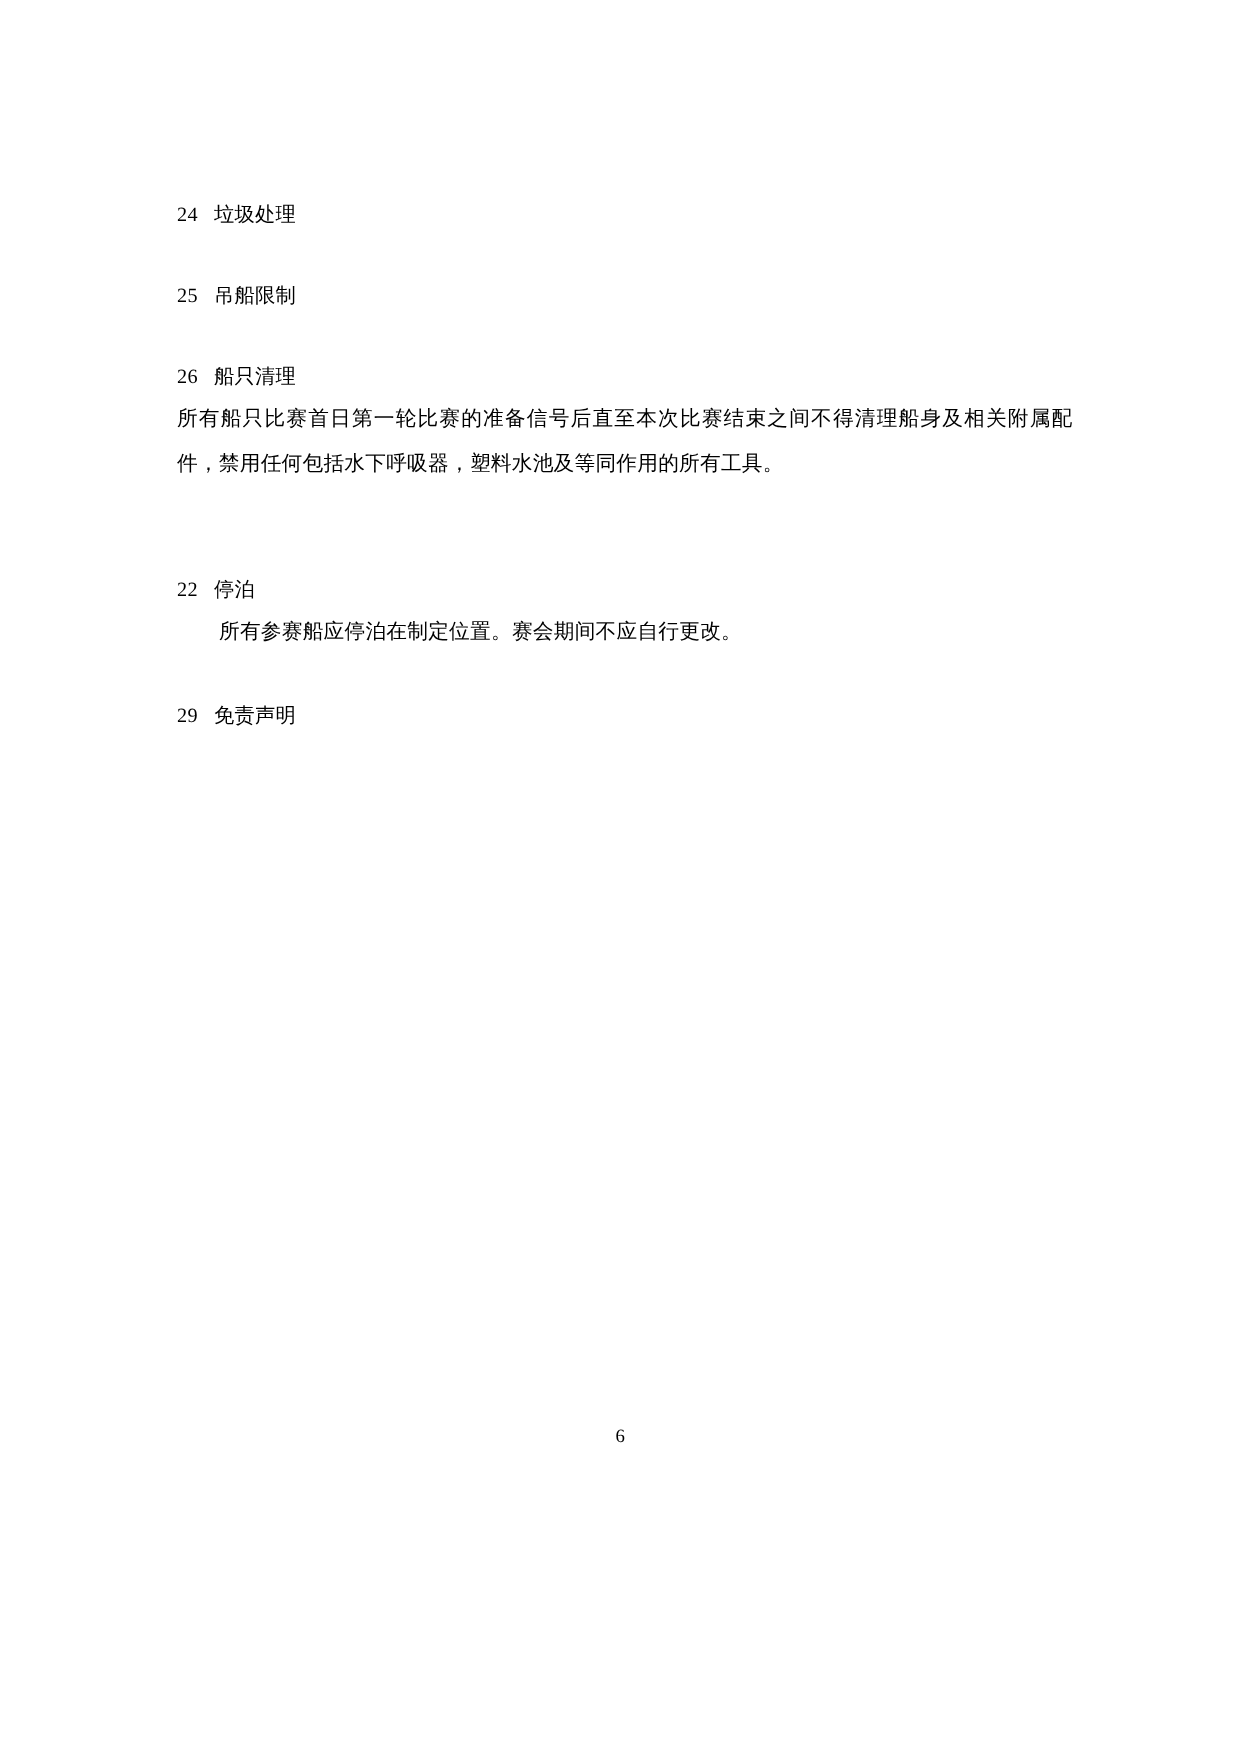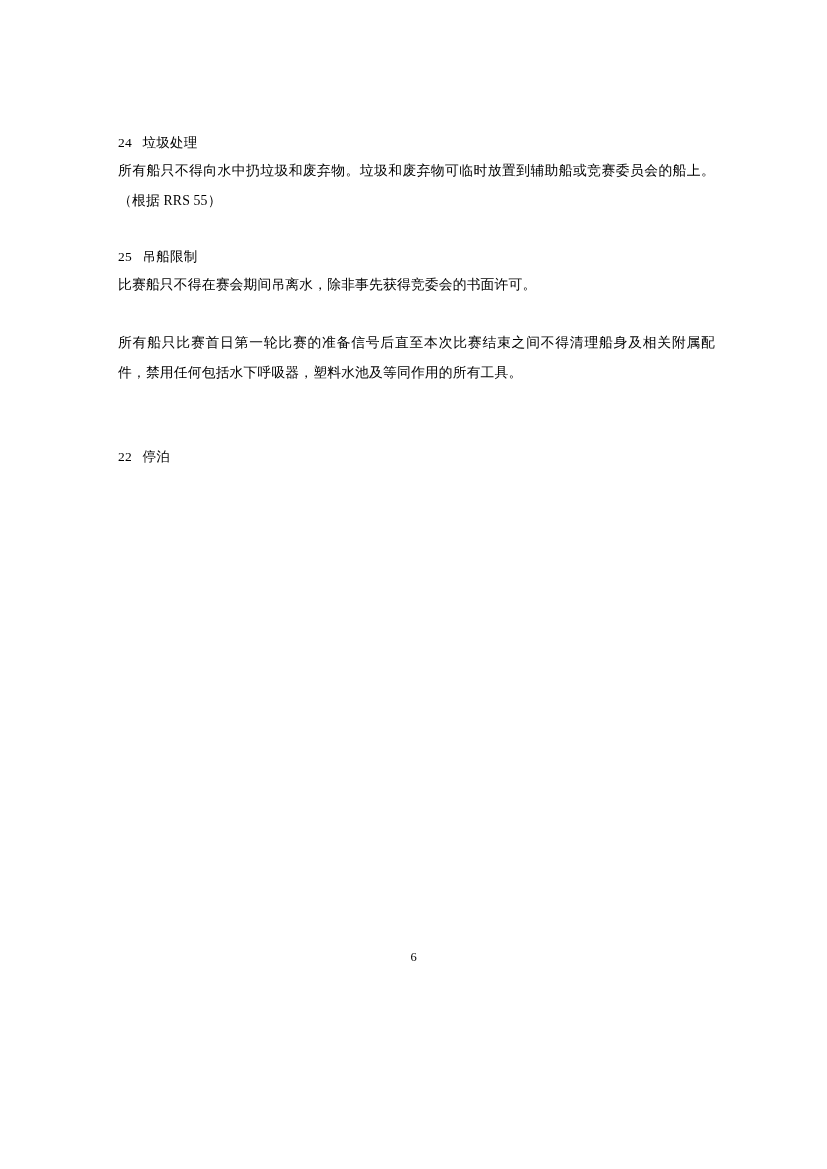--- a/index.html
+++ b/index.html
@@ -54,43 +54,44 @@
     font-family: "Liberation Serif", "DejaVu Serif", serif;
   }
 </style>
 </head>
 <body>
 
 <div class="page">
 
   <div class="section">
     <p class="section-heading">24   垃圾处理</p>
-    <p class="section-body">所有船只不得向水中扔垃圾和废弃物。垃圾和废弃物可临时放置到辅助船或竞赛委员会的船上。（根据 RRS 55）</p>
   </div>
   <div class="gap-md"></div>
 
   <div class="section">
     <p class="section-heading">25   吊船限制</p>
-    <p class="section-body">比赛船只不得在赛会期间吊离水，除非事先获得竞委会的书面许可。</p>
   </div>
   <div class="gap-md"></div>
 
   <div class="section">
+    <p class="section-heading">26   船只清理</p>
     <p class="section-body">所有船只比赛首日第一轮比赛的准备信号后直至本次比赛结束之间不得清理船身及相关附属配件，禁用任何包括水下呼吸器，塑料水池及等同作用的所有工具。</p>
   </div>
   <div class="gap-md"></div>
 
   <div class="section">
   </div>
   <div class="gap-md"></div>
 
   <div class="section">
     <p class="section-heading">22   停泊</p>
+    <p class="section-body indented">所有参赛船应停泊在制定位置。赛会期间不应自行更改。</p>
   </div>
   <div class="gap-md"></div>
 
   <div class="section">
+    <p class="section-heading">29   免责声明</p>
   </div>
   <div class="gap-md"></div>
 
 
   <div class="page-number">6</div>
 </div>
 
 </body></html>

